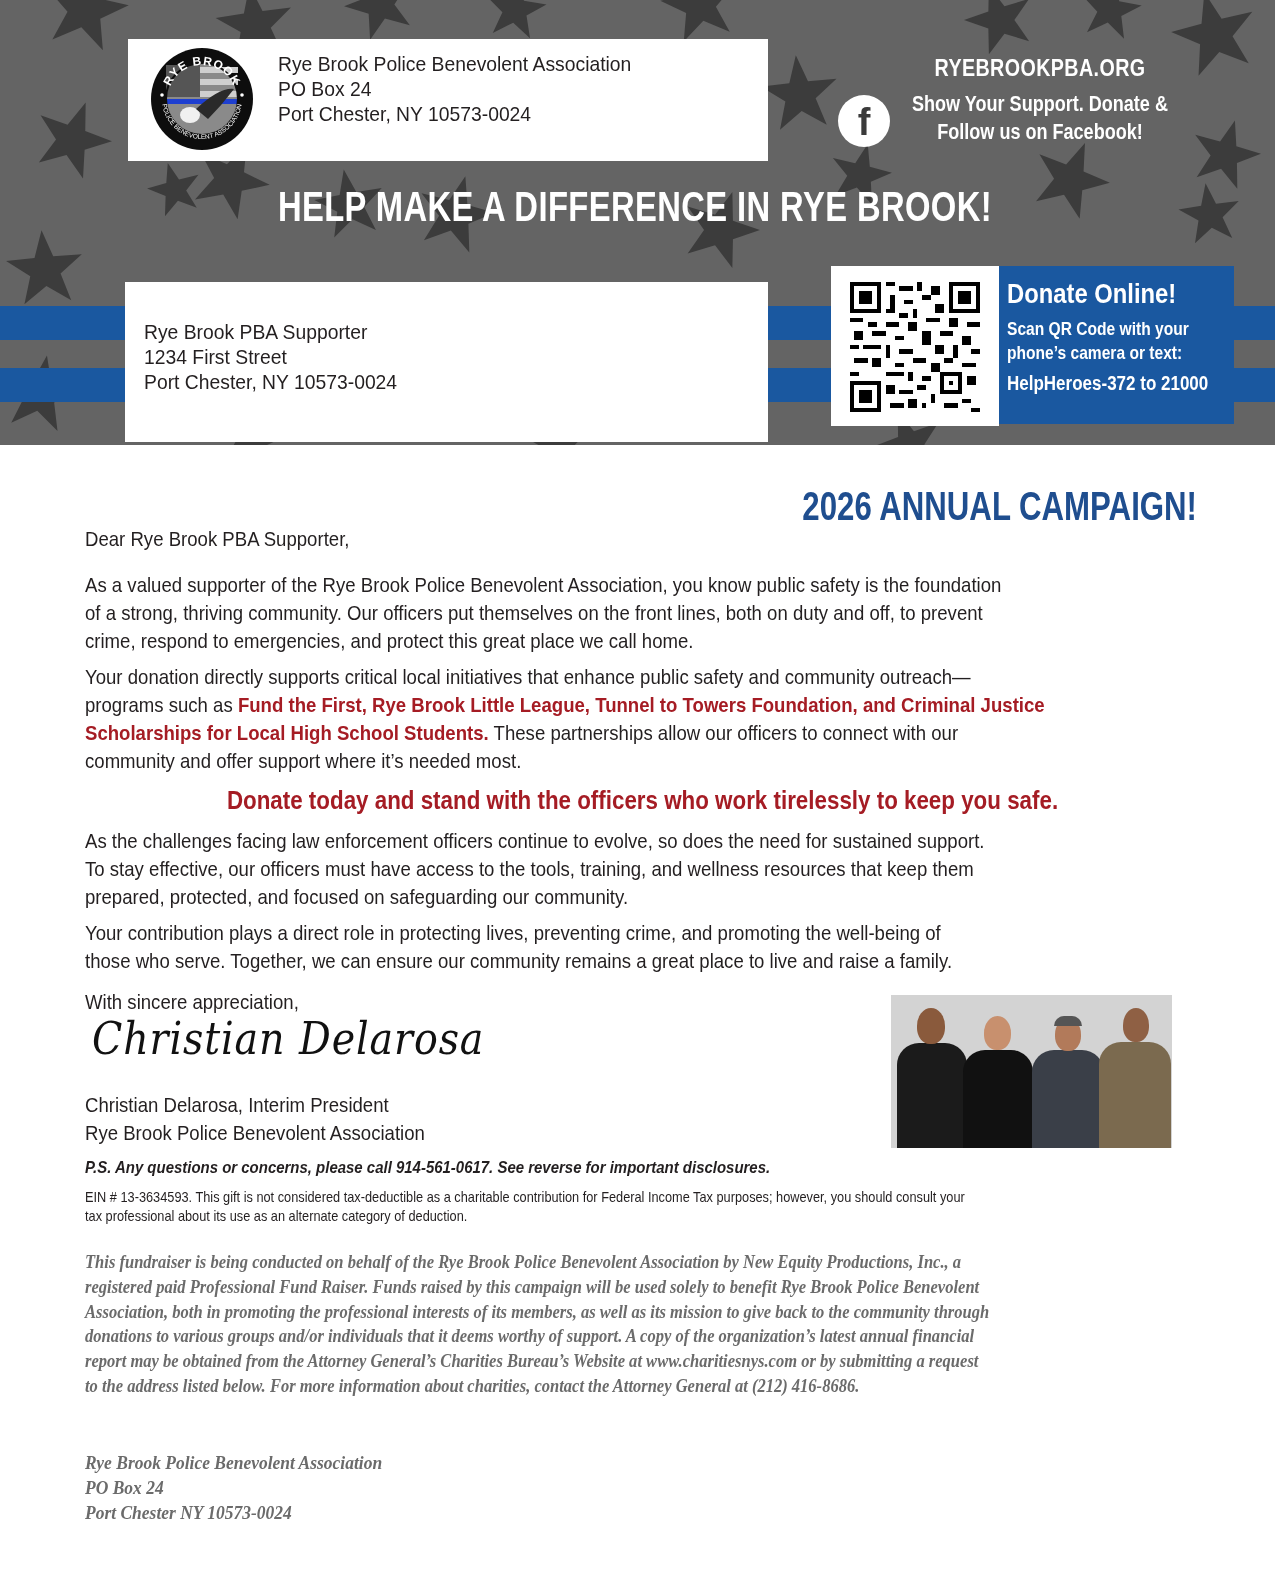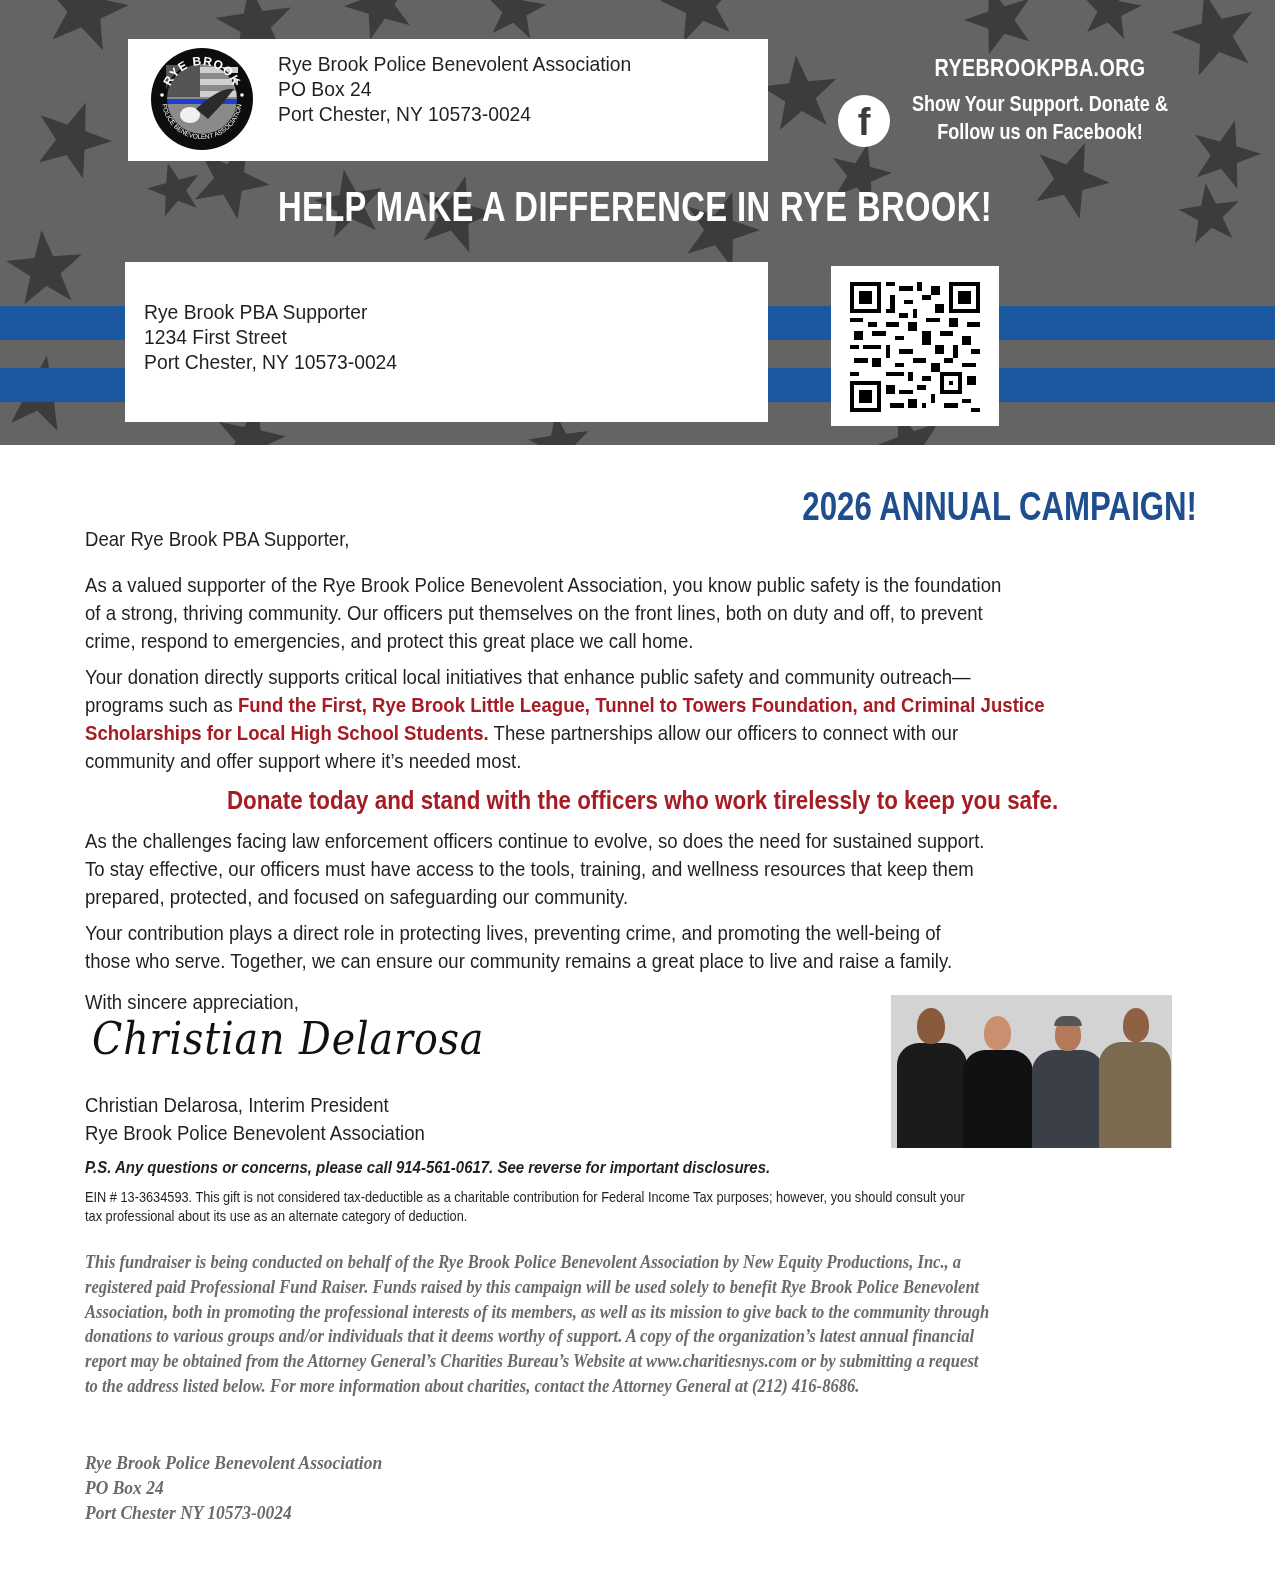--- a/index.html
+++ b/index.html
@@ -18,21 +18,21 @@
     .logo { position: absolute; left: 22px; top: 8px; width: 104px; height: 104px; }
     .return-addr { position: absolute; left: 150px; top: 12px; font-size: 21px; line-height: 25px; color: #231f20; font-family: "Liberation Sans", sans-serif; transform: scaleX(0.92); transform-origin: left top; }
 
     .web { position: absolute; left: 880px; top: 54px; width: 320px; text-align: center; color: #ffffff; font-weight: bold; font-size: 24px; letter-spacing: 0.5px; transform: scaleX(0.82); transform-origin: center top; }
     .fb-icon { position: absolute; left: 838px; top: 95px; width: 52px; height: 52px; border-radius: 50%; background: #ffffff; }
     .fb-icon span { position: absolute; left: 0; right: 0; top: 6px; text-align: center; font-size: 38px; font-weight: bold; color: #3b3b3b; font-family: "Liberation Sans", sans-serif; }
     .fb-text { position: absolute; left: 880px; top: 90px; width: 320px; text-align: center; color: #ffffff; font-weight: bold; font-size: 22px; line-height: 28px; transform: scaleX(0.82); transform-origin: center top; }
 
     .headline { position: absolute; left: 0; top: 183px; width: 1270px; text-align: center; color: #ffffff; font-weight: bold; font-size: 42px; letter-spacing: 0.5px; transform: scaleX(0.78); transform-origin: center top; }
 
-    .recipient-box { left: 125px; top: 262px; width: 643px; height: 160px; }
+    .recipient-box { left: 125px; top: 282px; width: 643px; height: 160px; }
     .recipient-addr { position: absolute; left: 19px; top: 37px; font-size: 21px; line-height: 25px; color: #231f20; transform: scaleX(0.92); transform-origin: left top; }
 
     .qr-box { left: 831px; top: 266px; width: 168px; height: 160px; }
     .qr { position: absolute; left: 19px; top: 16px; width: 130px; height: 130px; }
     .donate-box { position: absolute; left: 999px; top: 266px; width: 235px; height: 158px; background: #1a58a0; color: #ffffff; }
     .donate-title { position: absolute; left: 8px; top: 12px; font-size: 28px; font-weight: bold; white-space: nowrap; transform: scaleX(0.85); transform-origin: left top; }
     .donate-sub { position: absolute; left: 8px; top: 51px; font-size: 19px; line-height: 24px; font-weight: bold; white-space: nowrap; transform: scaleX(0.82); transform-origin: left top; }
     .donate-code { position: absolute; left: 8px; top: 106px; font-size: 20px; font-weight: bold; white-space: nowrap; transform: scaleX(0.85); transform-origin: left top; }
 
     
@@ -213,20 +213,28 @@
           <rect x="13" y="26" width="2" height="2"></rect>
           <rect x="16" y="27" width="1" height="1"></rect>
           <rect x="21" y="27" width="3" height="1"></rect>
         <rect x="25" y="26" width="2" height="1"></rect>
           <rect x="27" y="28" width="2" height="1"></rect>
       </g>
       <rect x="21" y="21" width="3" height="3" fill="#fff"></rect>
         <rect x="22" y="22" width="1" height="1" fill="#000"></rect>
     </svg>
   </div>
+  <div class="donate-box">
+    <div class="donate-title">Donate Online!</div>
+    <div class="donate-sub">
+      <div>Scan QR Code with your</div>
+      <div>phone’s camera or text:</div>
+    </div>
+    <div class="donate-code">HelpHeroes-372 to 21000</div>
+  </div>
 </div>
 
 <div class="campaign">2026 ANNUAL CAMPAIGN!</div>
 
 <div class="letter">
   <p class="salutation">Dear Rye Brook PBA Supporter,</p>
   <p class="para">As a valued supporter of the Rye Brook Police Benevolent Association, you know public safety is the foundation
 of a strong, thriving community. Our officers put themselves on the front lines, both on duty and off, to prevent
 crime, respond to emergencies, and protect this great place we call home.</p>
   <p class="para2"><span>Your donation directly supports critical local initiatives that enhance public safety and community outreach—

